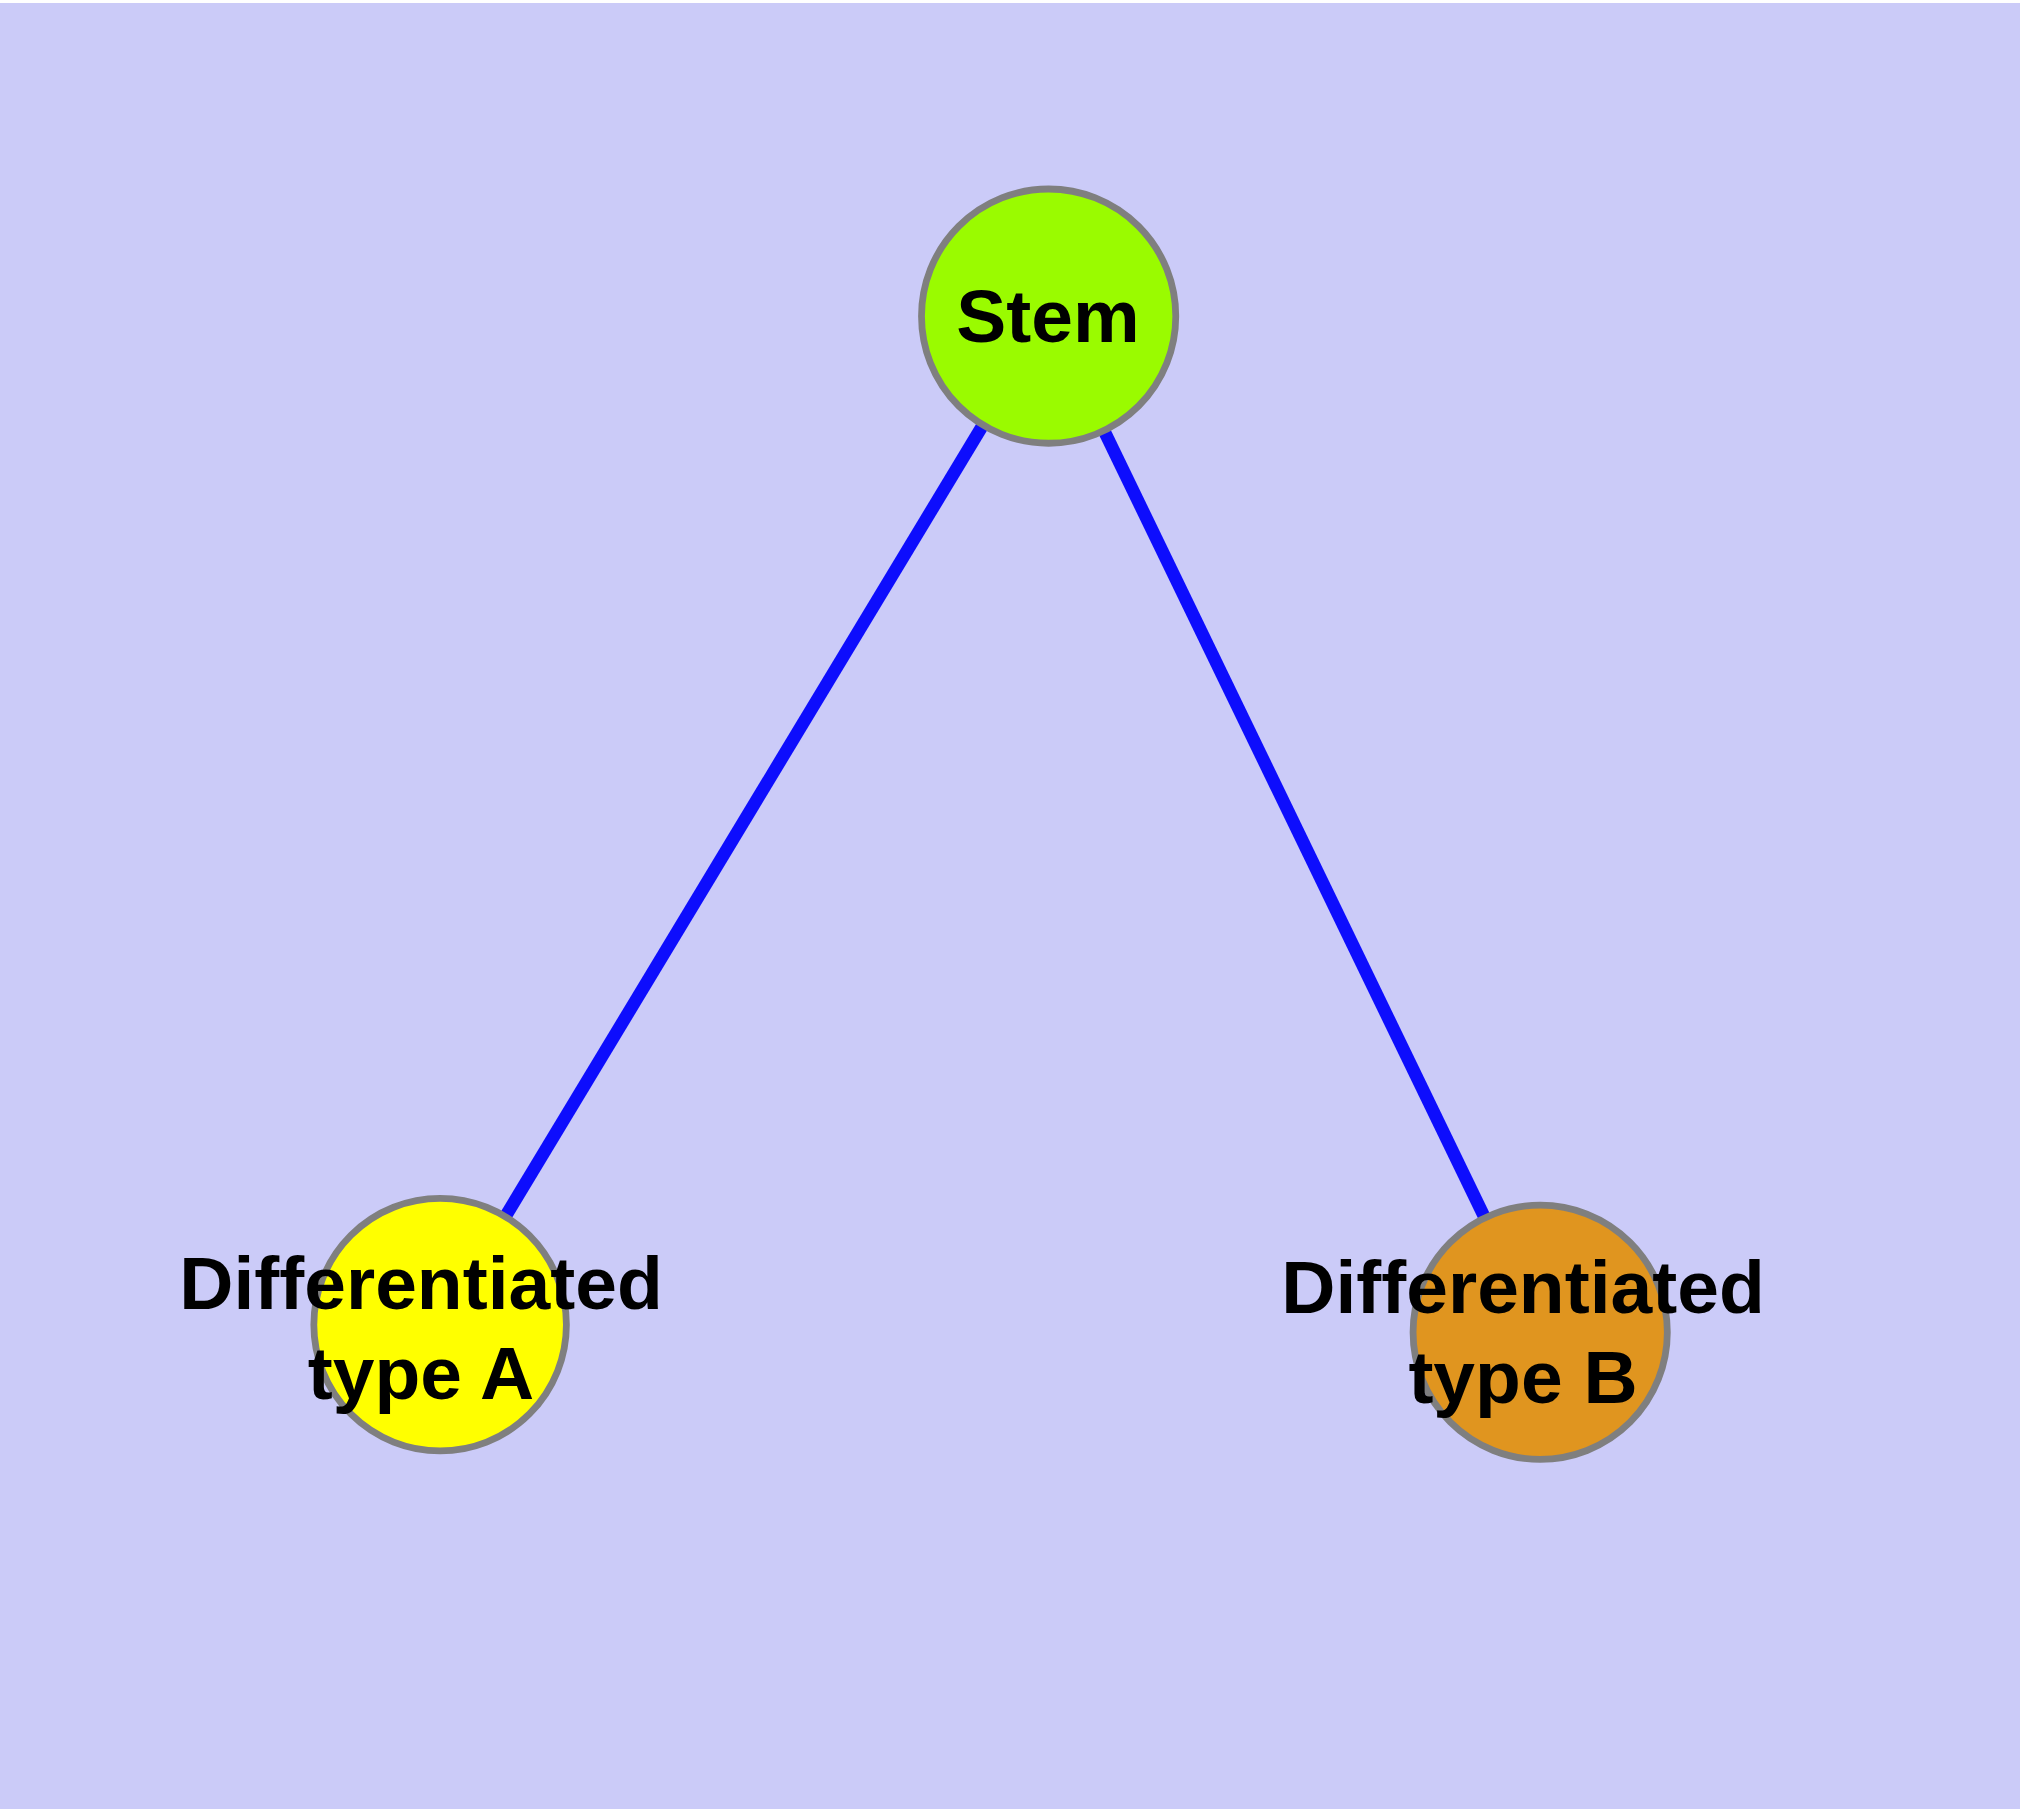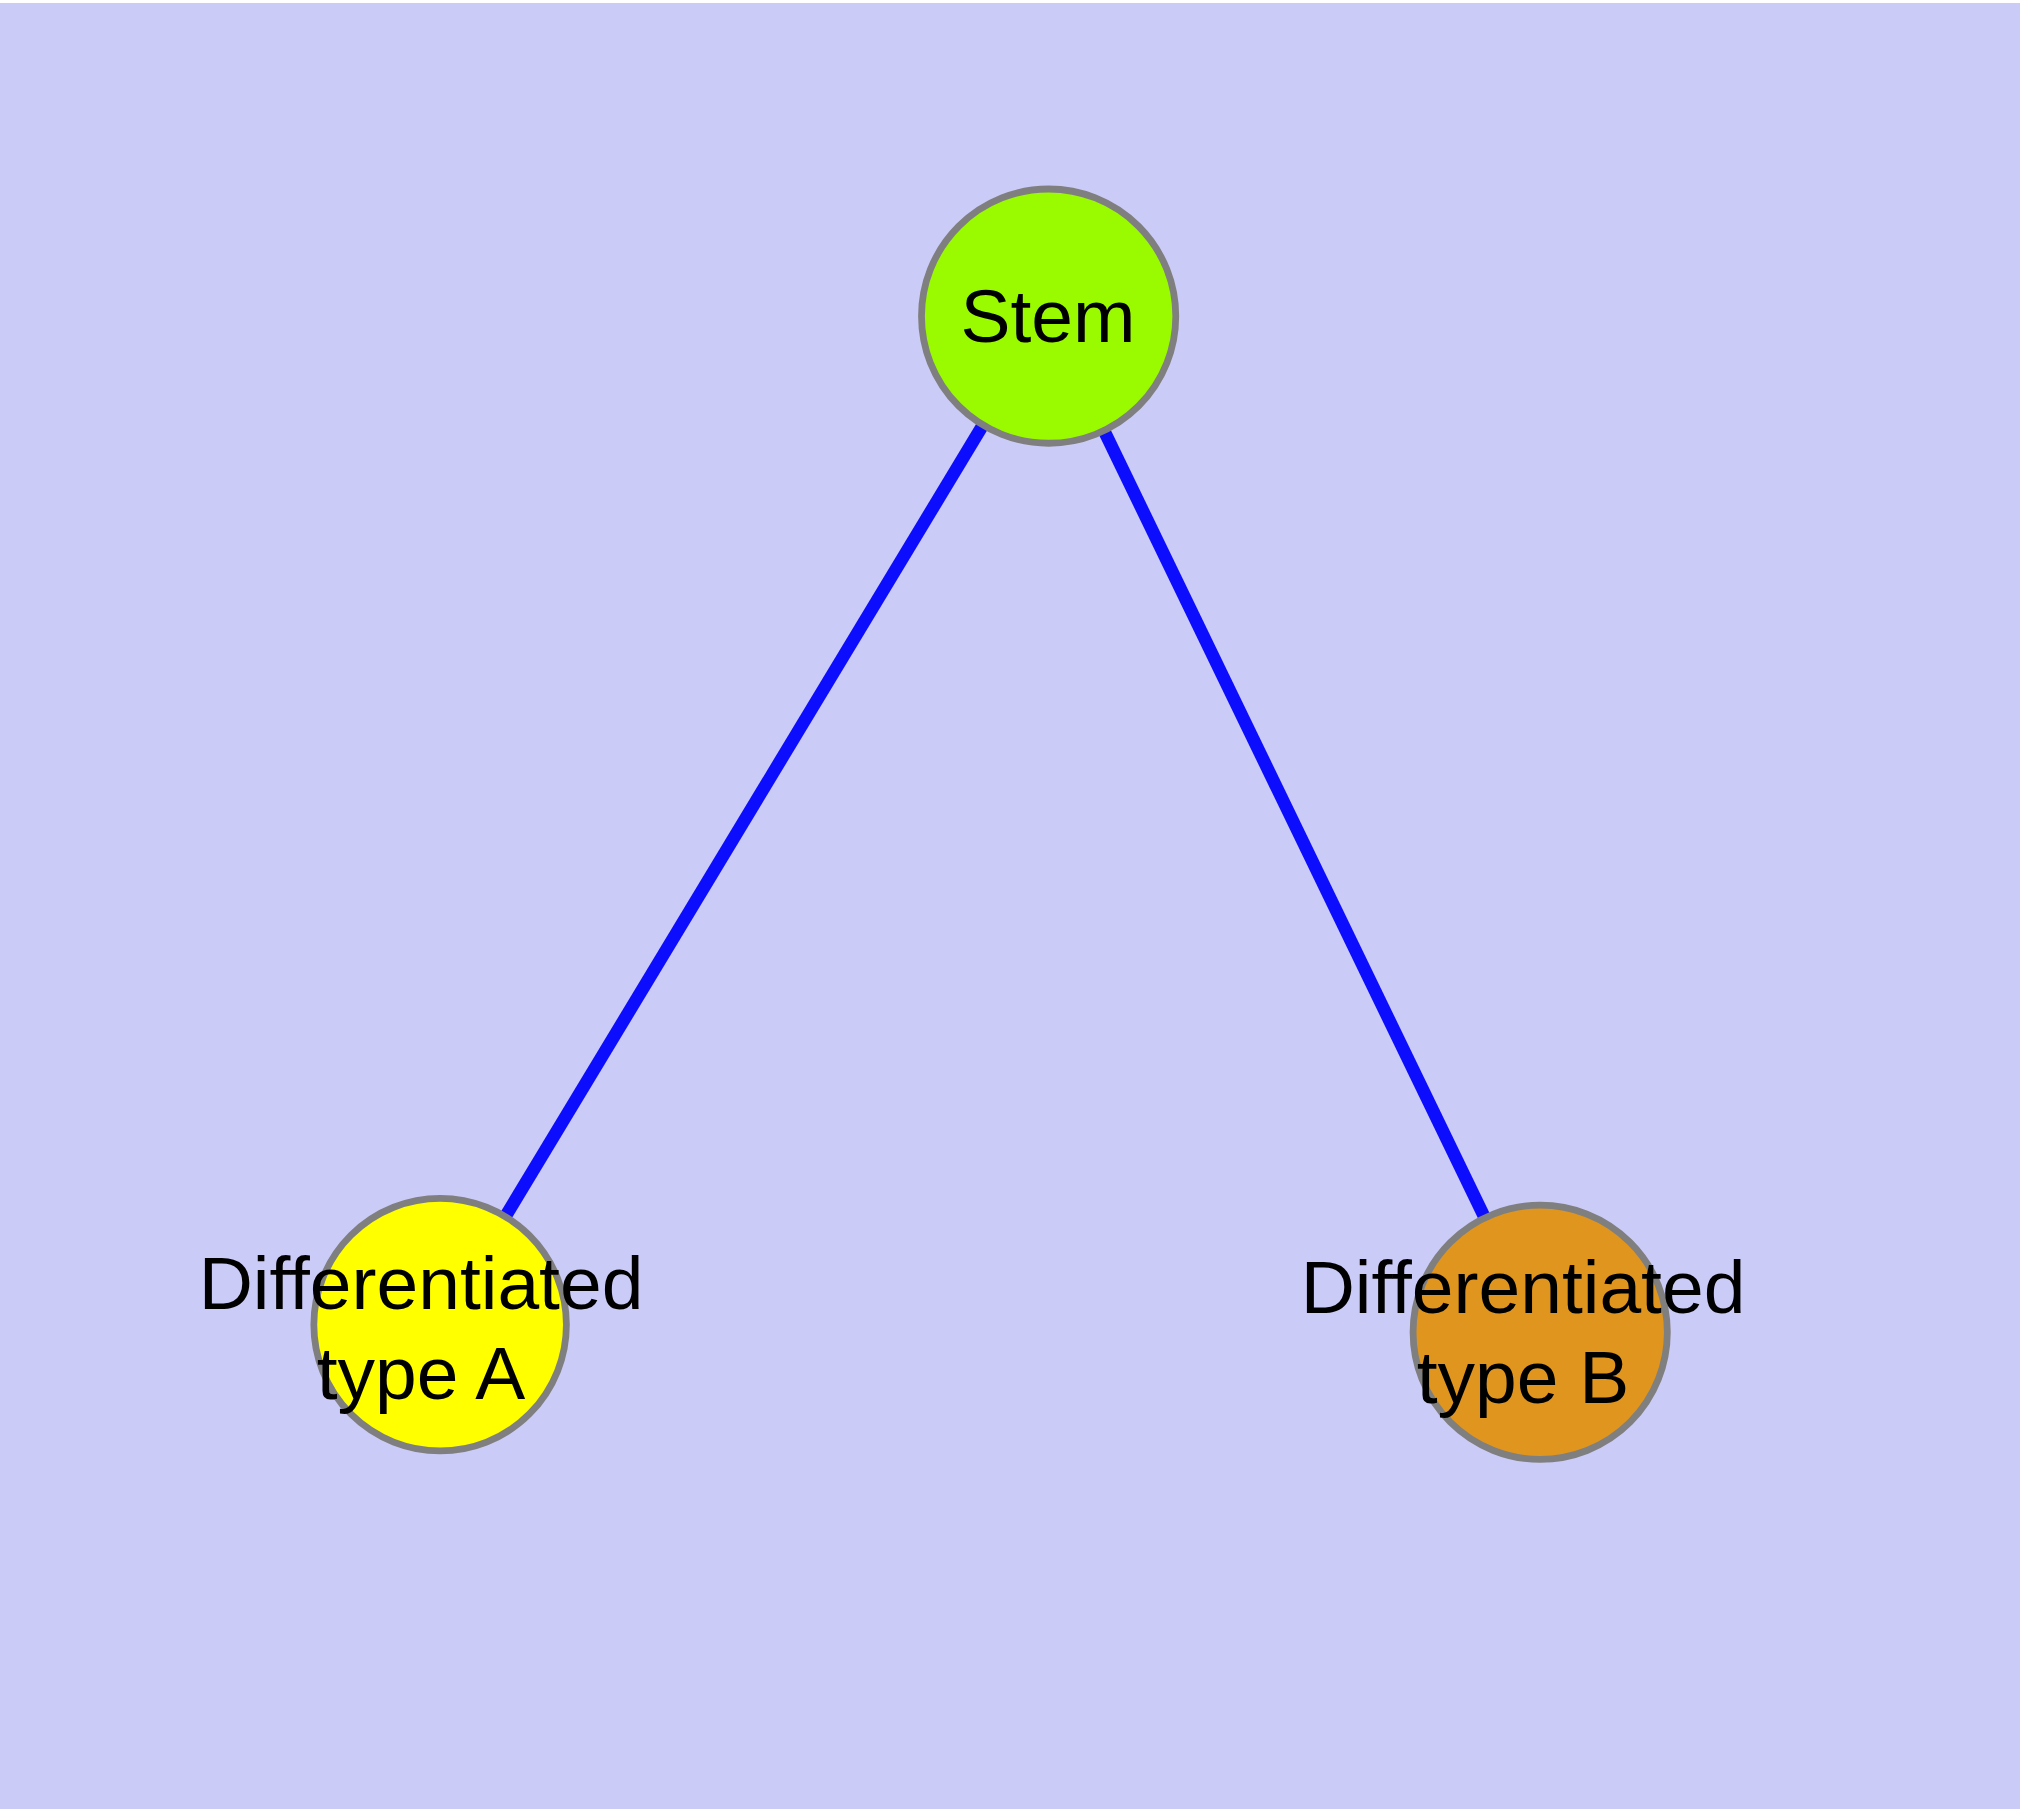--- a/index.html
+++ b/index.html
@@ -25,21 +25,21 @@
     top: 0;
     width: 2021px;
     height: 1812px;
     display: block;
   }
   .node-label {
     position: absolute;
     transform: translate(-50%, -50%);
     color: #000000;
     font-size: 75px;
-    font-weight: normal;
+    font-weight: bold;
     line-height: 1.2;
     text-align: center;
     white-space: pre-line;
     letter-spacing: 0px;
   }
   .node-label.stem   { left: 1048px; top: 316px;  }
   .node-label.type-a { left: 421px;  top: 1328px; }
   .node-label.type-b { left: 1523px; top: 1332px; }
 </style>
 </head>

